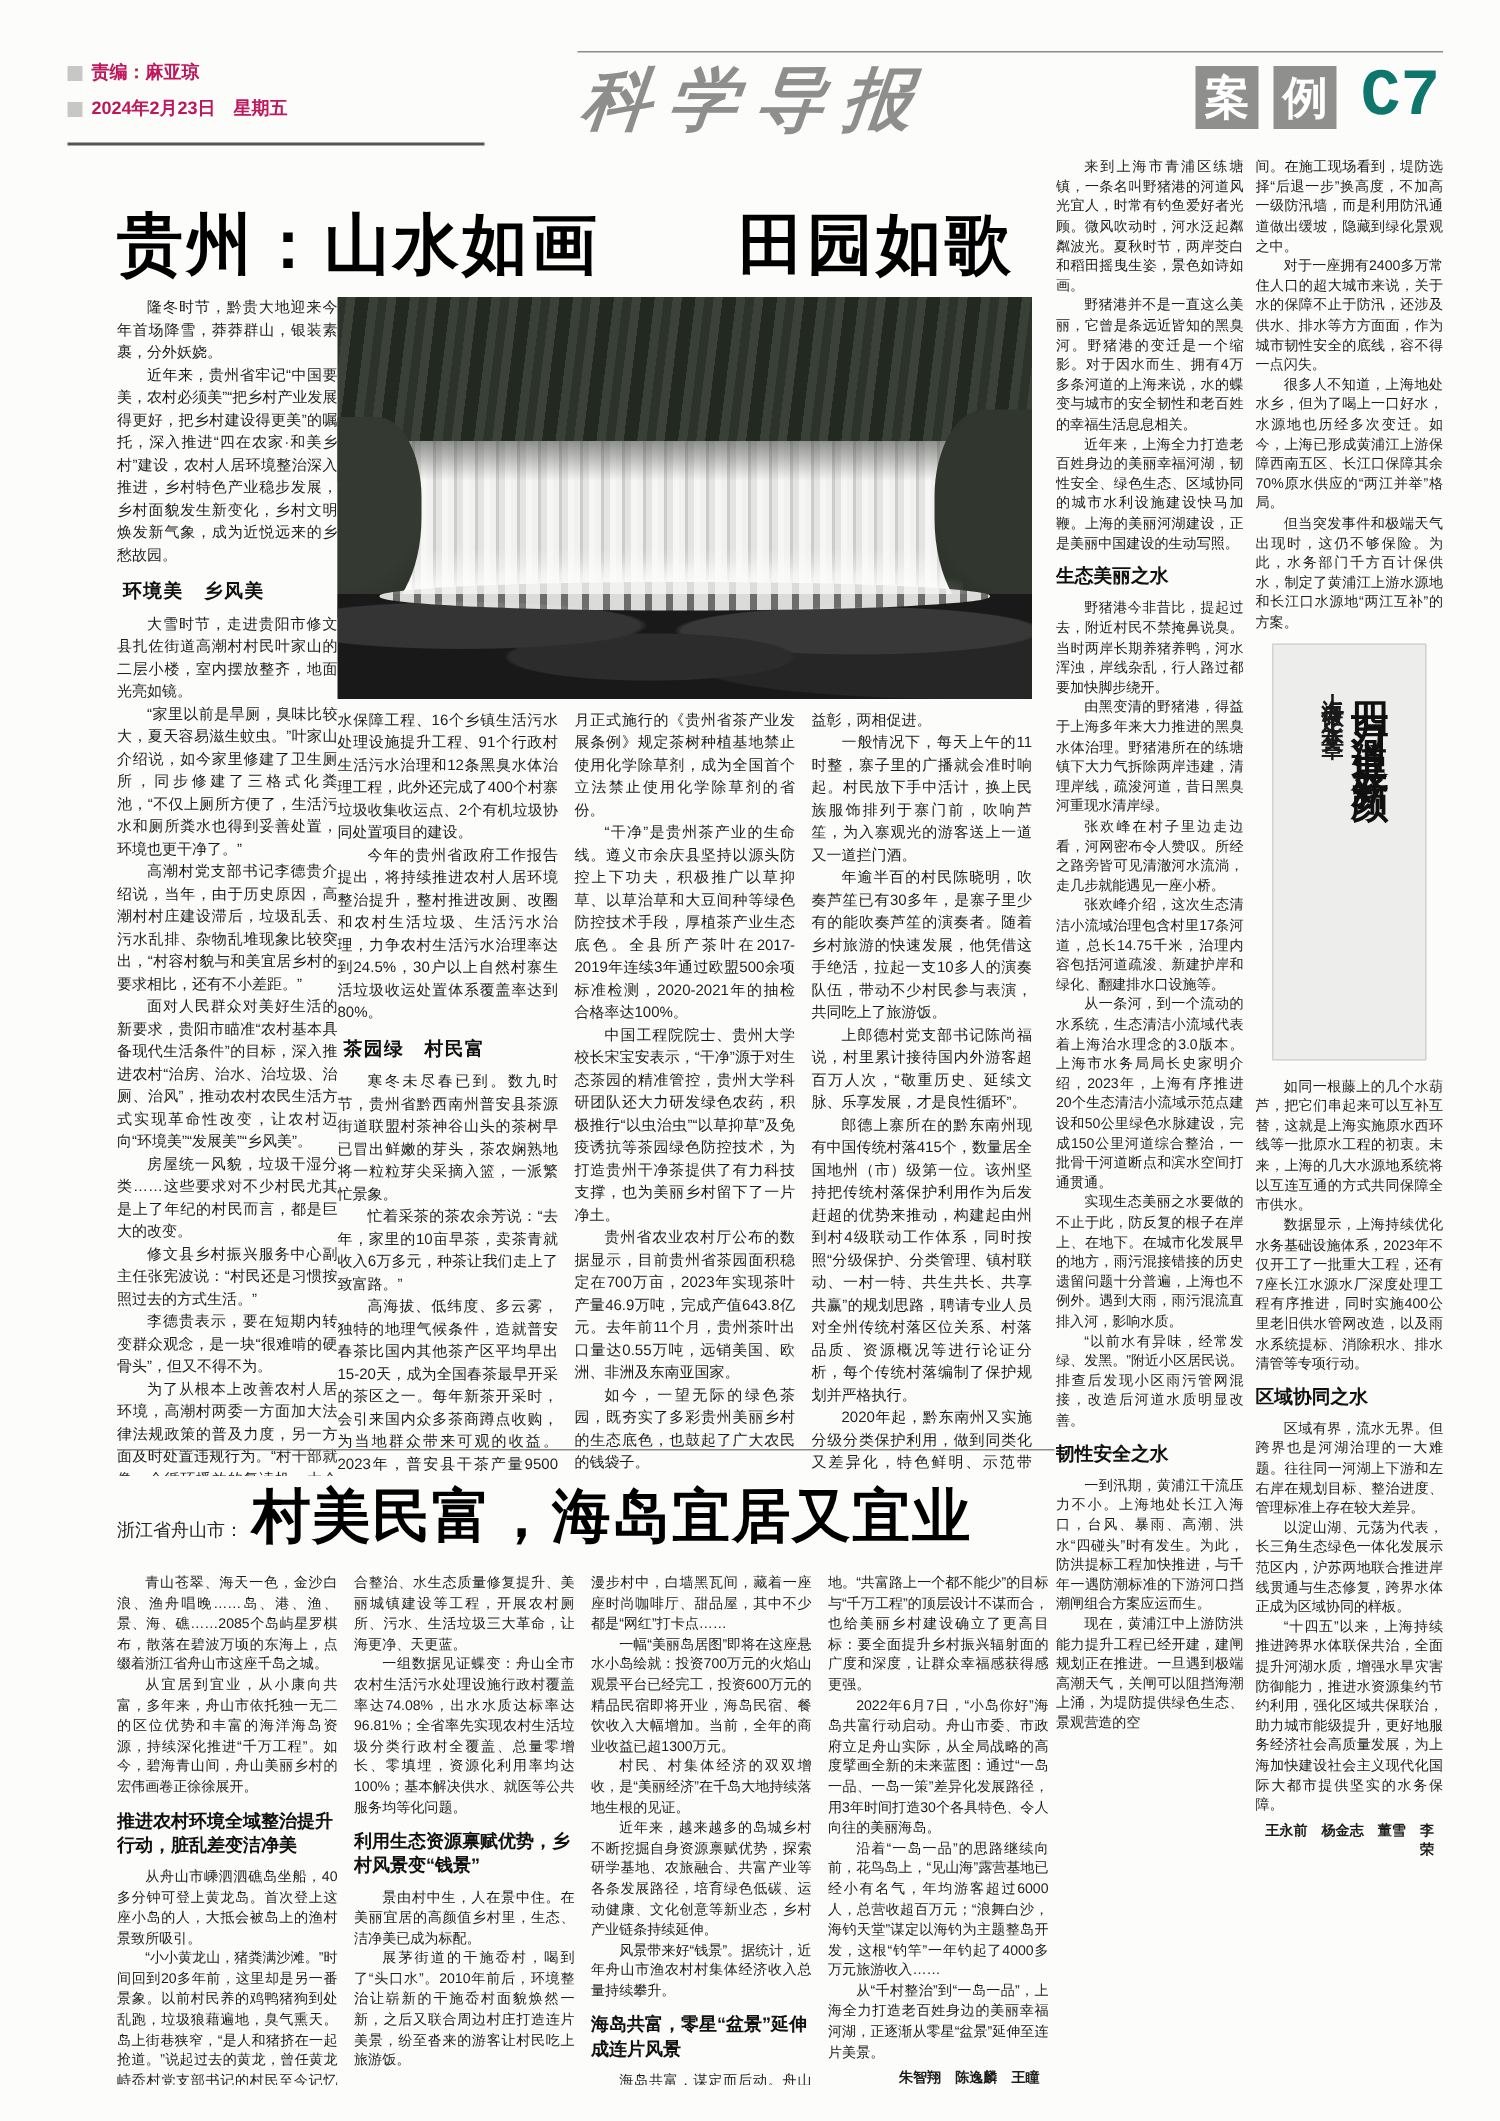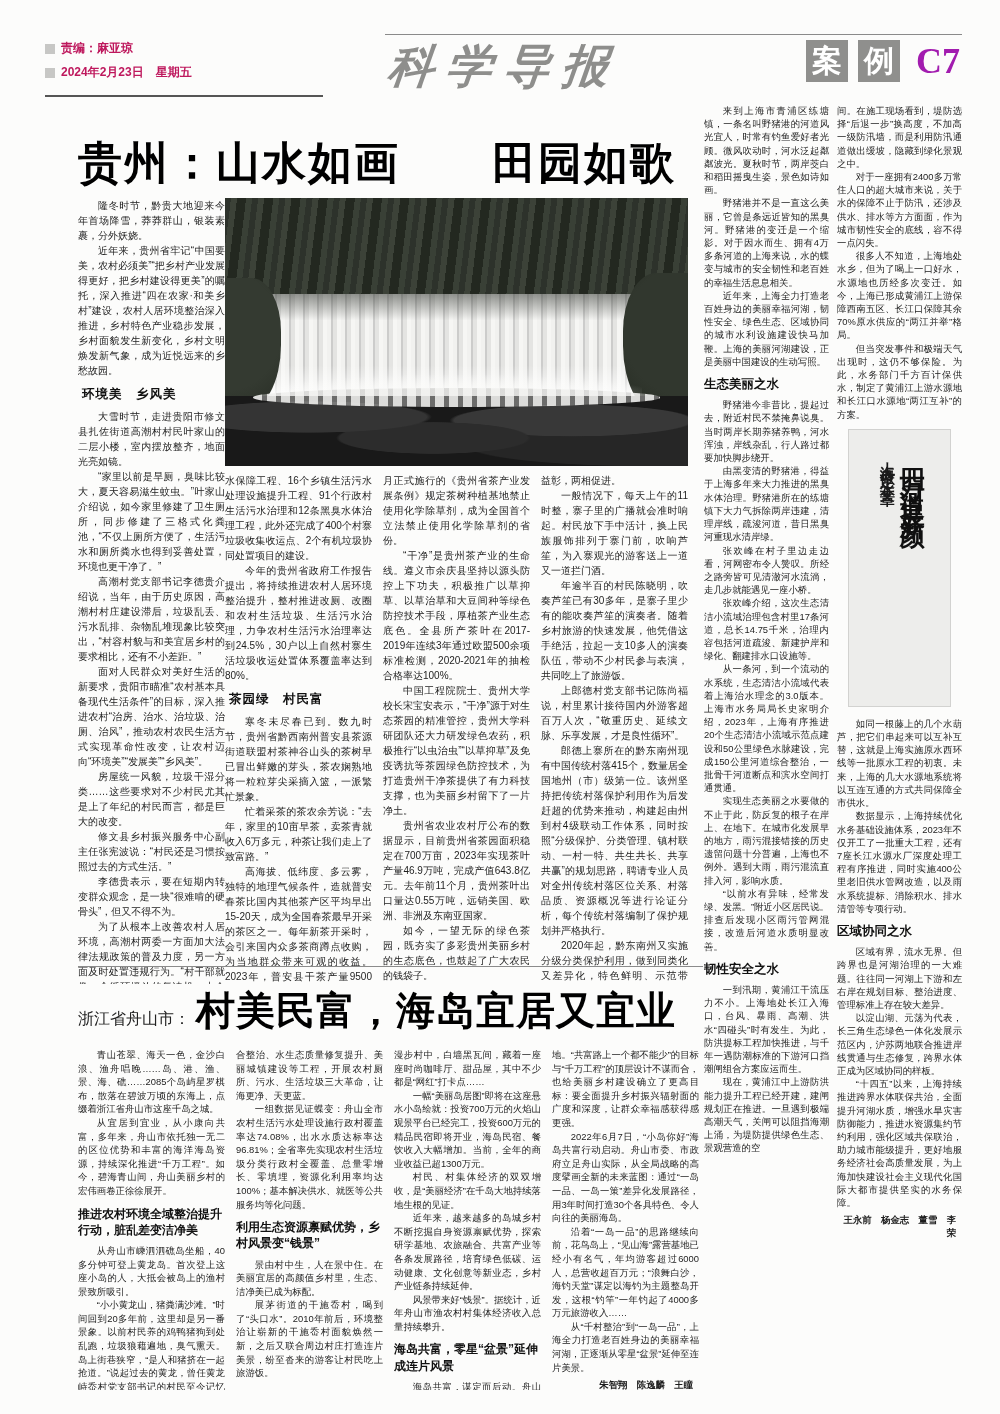--- a/index.html
+++ b/index.html
@@ -11,21 +11,21 @@
   .ed-block{position:absolute;left:45px;top:40px;width:280px;font-size:12px;font-weight:700;color:#be185d;}
   .ed-line{display:flex;align-items:center;gap:6px;margin-bottom:7px;}
   .sq{display:inline-block;width:10px;height:10px;background:#c7c7c5;}
   .ed-rule{position:absolute;left:45px;top:95px;width:278px;border-top:2px solid #555;}
   .masthead{position:absolute;left:388px;top:36px;font-family:"DejaVu Serif","Liberation Serif",serif;
             font-style:italic;font-weight:700;font-size:46px;color:#8e8e8c;letter-spacing:12px;
             transform:skewX(-6deg);}
   .badge-wrap{position:absolute;right:40px;top:40px;display:flex;align-items:center;gap:10px;}
   .badge-sq{width:42px;height:42px;background:#8f8f8d;color:#fff;font-weight:900;font-size:30px;
             display:flex;align-items:center;justify-content:center;}
-  .pageno{font-family:Liberation Serif, serif;font-weight:700;font-size:36px;color:#a21caf;margin-left:6px;}
+  .pageno{font-family:Liberation Mono, monospace;font-weight:700;font-size:44px;color:#0f766e;margin-left:6px;}
   
   .para{margin:0;text-indent:2em;text-align:justify;}
   .cont{text-indent:0;}
   h3.sub{font-weight:700;color:#111;}
   .authors{margin:4px 6px 0 0;text-align:right;font-weight:700;}
   .col{overflow:hidden;}
   
   .guizhou{position:absolute;left:78px;top:106px;width:625px;margin-top:28px;}
   .gz-headline{font-size:44px;font-weight:900;letter-spacing:2px;color:#000;height:64px;white-space:nowrap;
                font-family:"Liberation Sans","DejaVu Sans",sans-serif;}
@@ -54,21 +54,21 @@
                radial-gradient(ellipse at 75% 35%,#383838 0 24%,transparent 25%),
                radial-gradient(ellipse at 92% 70%,#262626 0 30%,transparent 31%),#191919;}
   .ph-foam{position:absolute;left:6%;bottom:22%;width:88%;height:7%;
     background:repeating-linear-gradient(90deg,rgba(240,240,238,.9) 0 9px,rgba(190,190,188,.5) 9px 14px);
     border-radius:50%;}
   
   .sep{position:absolute;left:78px;top:966px;width:625px;border-top:1px solid #8b8b8b;}
   
   .zhoushan{position:absolute;left:78px;top:982px;width:625px;}
   .zs-head{display:flex;align-items:baseline;gap:6px;margin:2px 0 10px 0;white-space:nowrap;}
-  .zs-kicker{font-size:16px;color:#222;}
+  .zs-kicker{font-size:12px;color:#222;}
   .zs-title{font-family:"Liberation Serif","DejaVu Serif",serif;font-weight:900;font-size:39px;color:#000;letter-spacing:1px;}
   .zs-body{display:flex;gap:11px;height:342px;font-size:9.4px;line-height:13.6px;}
   .zs-col{width:147px;}
   .zhoushan h3.sub{font-size:12px;line-height:1.35;margin:8px 0 6px 0;}
   
   .shanghai{position:absolute;left:704px;top:104px;width:258px;height:1298px;display:flex;gap:8px;
             font-size:9.4px;line-height:13.2px;}
   .sh-col{width:125px;overflow:hidden;}
   .shanghai h3.sub{font-size:12.5px;margin:10px 0 7px 0;}
   .vbox{width:103px;height:278px;margin:8px auto 10px auto;background:#ededeb;border:1px solid #d2d2d0;

